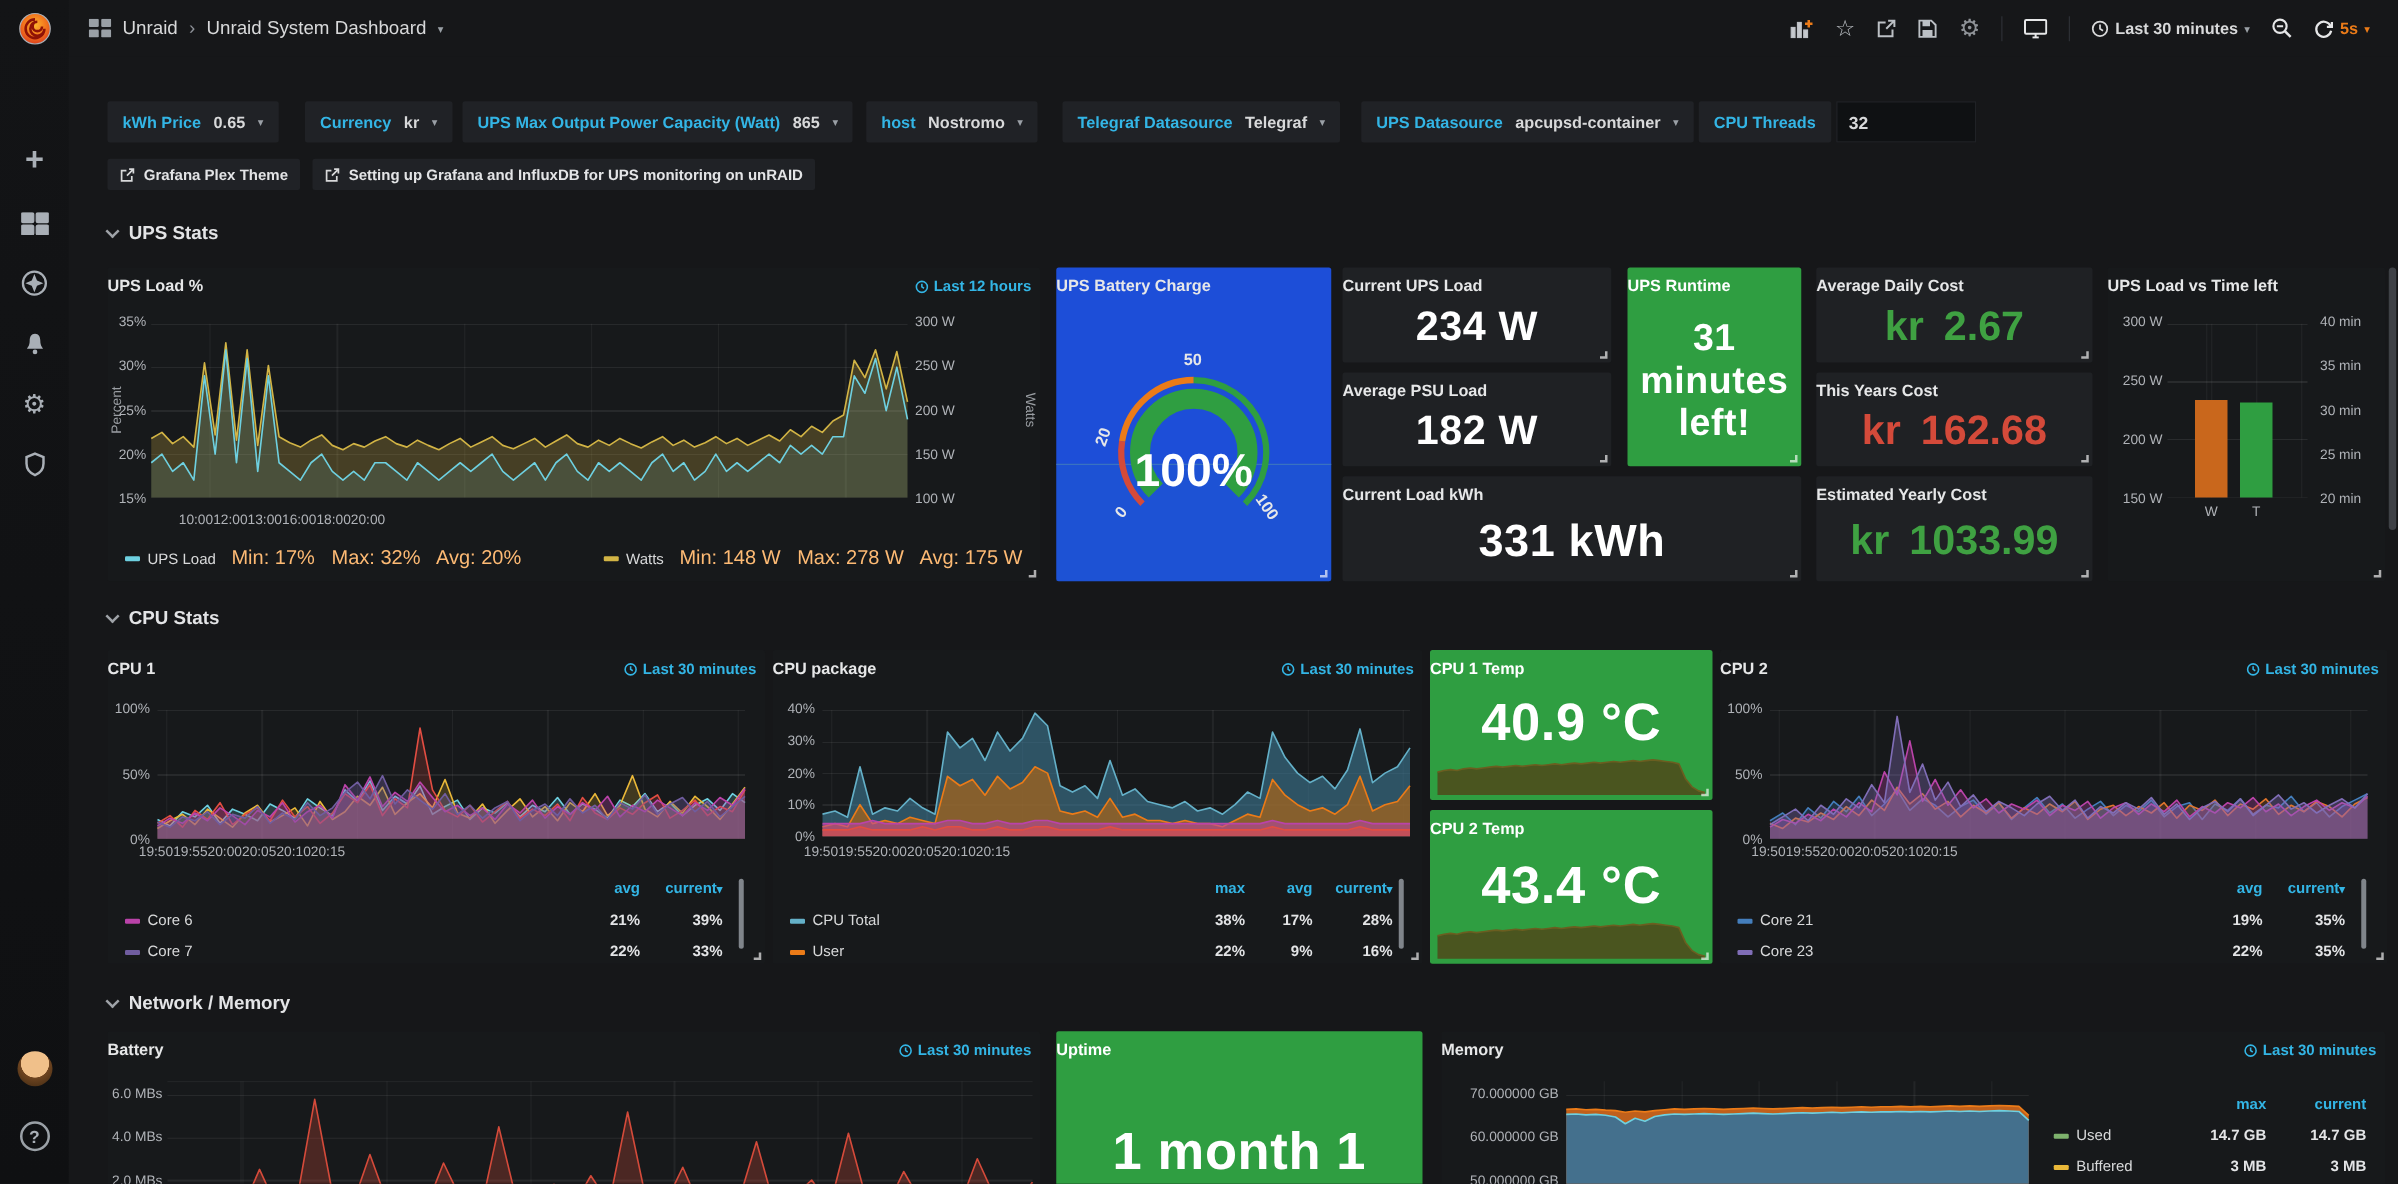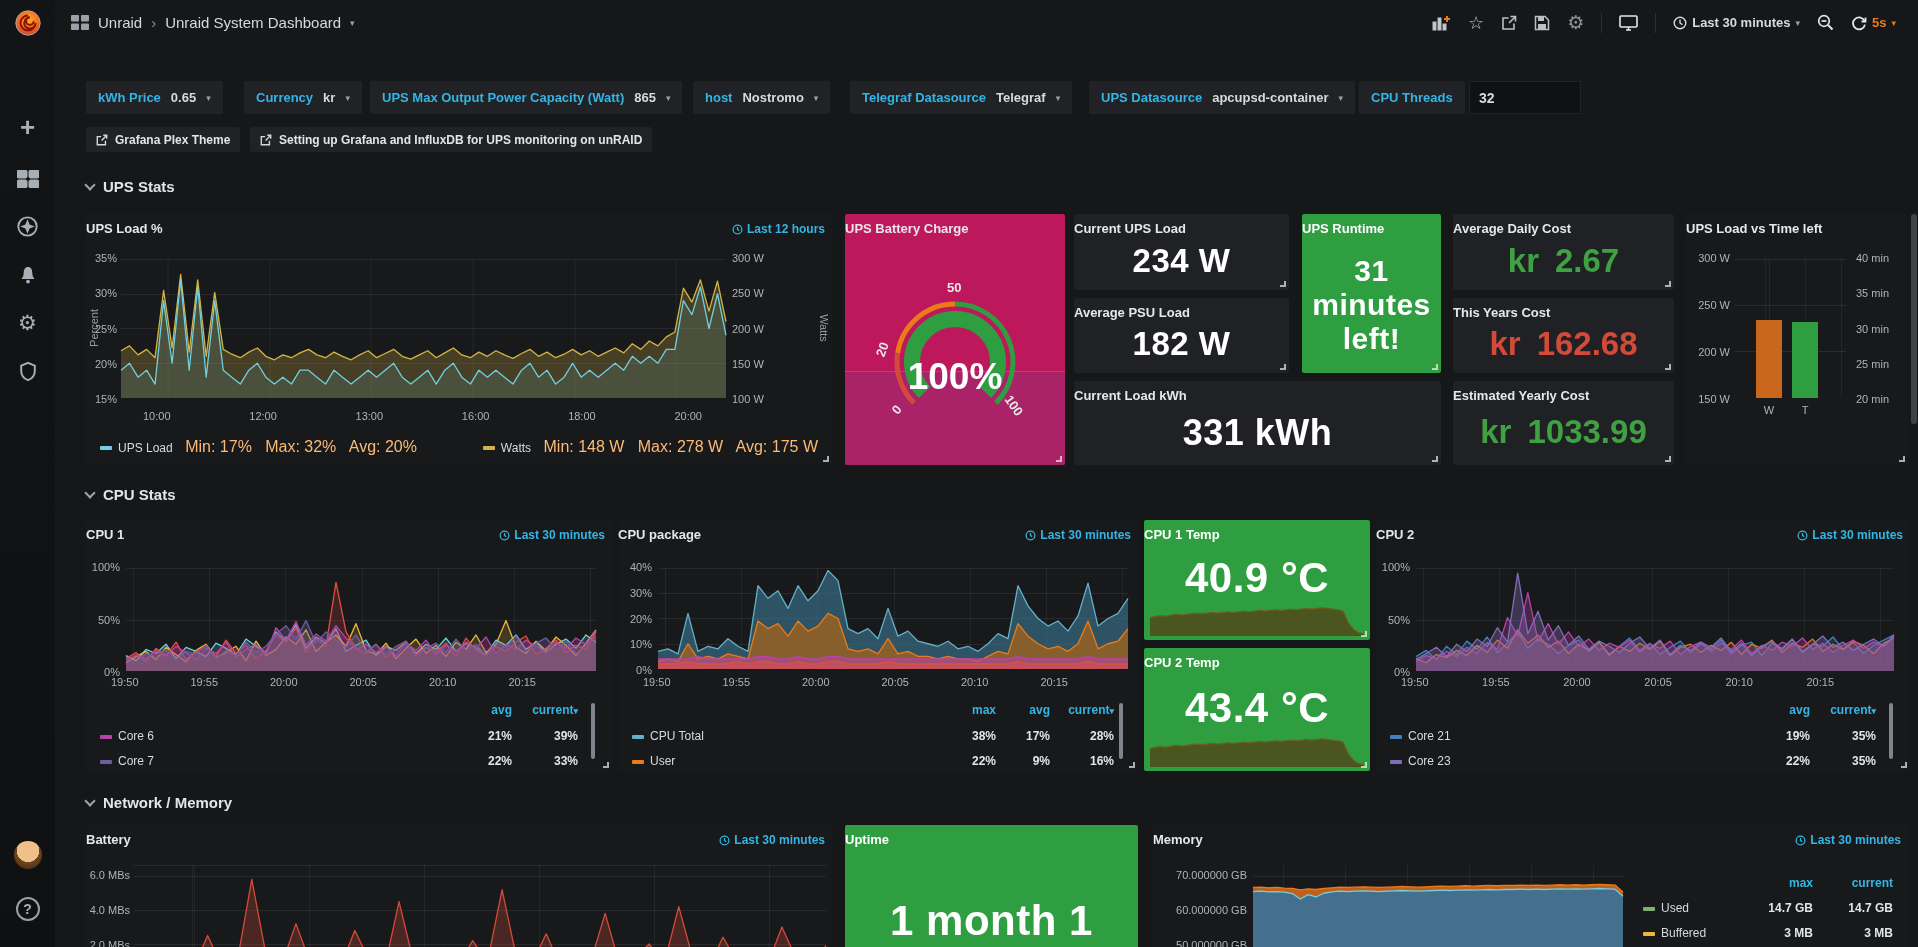--- a/index.html
+++ b/index.html
@@ -36,21 +36,21 @@
   .greenp{background:#2f9e41}
   .ptitle{position:absolute;top:7px;left:0;right:0;text-align:left;font-size:13px;font-weight:700;color:#e6e7e8;cursor:pointer}
   .greenp .ptitle{color:#fff}
   .tbadge{position:absolute;top:8px;right:7px;display:flex;align-items:center;gap:4px;font-size:12px;font-weight:700;color:#33b5e5;cursor:pointer}
   .corner{position:absolute;right:3px;bottom:3px;width:6px;height:6px;border-right:2px solid rgba(255,255,255,.65);border-bottom:2px solid rgba(255,255,255,.65)}
   .plot{position:absolute}
   .chartsvg{position:absolute;inset:0;width:100%;height:100%;overflow:visible}
   .yticks{position:absolute;display:flex;flex-direction:column;justify-content:space-between;font-size:11px;color:#b0b3b8;text-align:right}
   .yticks span,.xticks span{display:block}
   .yticks.lft span{text-align:left}
-  .xticks{position:absolute;display:flex;justify-content:space-between;font-size:11px;color:#b0b3b8}
+  .xticks{position:absolute;display:flex;justify-content:flex-start;font-size:11px;color:#b0b3b8}
   .axlabel{position:absolute;font-size:11px;color:#9a9ea3;white-space:nowrap}
   .swatch{display:inline-block;width:12px;height:4px;border-radius:1px;margin-right:6px;vertical-align:middle}
   .lgname{font-size:12px;color:#d8d9da;cursor:pointer}
   .lstats{font-size:16px;color:#fdba74;white-space:pre;font-weight:400}
   .lgtable{position:absolute;display:grid;font-size:12px;align-content:start}
   .lgtable .hdr{color:#33b5e5;font-weight:700;text-align:right;cursor:pointer}
   .lgtable .val{text-align:right;color:#e3e4e6;font-weight:700}
   .lgtable div{padding:5px 0 6px 0;line-height:14px}
   .lgscroll{position:absolute;width:4px;border-radius:2px;background:#80858b}
   .statval{position:absolute;left:0;right:0;text-align:center;font-weight:700;color:#fff;letter-spacing:.5px}
@@ -305,21 +305,21 @@
       <span class="swatch" style="background:#6ed0e0"></span><span class="lgname">UPS Load</span>
       <span class="lstats" style="margin-left:8px">Min: 17%   Max: 32%   Avg: 20%</span>
     </div>
     <div style="position:absolute;right:14px;bottom:9px">
       <span class="swatch" style="background:#d2b445"></span><span class="lgname">Watts</span>
       <span class="lstats" style="margin-left:8px">Min: 148 W   Max: 278 W   Avg: 175 W</span>
     </div>
     <div class="corner"></div>
   </div>
 
-  <div class="panel" style="left:845px;top:214px;width:220px;height:251px;background:#be185d">
+  <div class="panel" style="left:845px;top:214px;width:220px;height:251px;background:#1d4ed8">
     <div class="ptitle">UPS Battery Charge</div>
     <div style="position:absolute;left:0;right:0;top:157px;bottom:0;background:rgba(31,118,193,.12);border-top:1px solid rgba(62,120,189,.85)"></div>
     <svg id="gauge-svg" style="position:absolute;inset:0;width:220px;height:251px">
         <path d="M 69.0 189.0 A 58 58 0 0 1 52.7 138.9" stroke="#d44a3a" stroke-width="5" fill="none"></path>
         <path d="M 52.7 138.9 A 58 58 0 0 1 110.0 90.0" stroke="#eb7b18" stroke-width="5" fill="none"></path>
         <path d="M 110.0 90.0 A 58 58 0 0 1 151.0 189.0" stroke="#2f9e41" stroke-width="5" fill="none"></path>
         <path d="M 79.6 178.4 A 43 43 0 1 1 140.4 178.4" stroke="#2f9e41" stroke-width="16" fill="none"></path>
       </svg>
     <div class="gaugeval" style="top:142px">100%</div>
     <span class="gtick" style="left:48px;top:188px;transform:rotate(-50deg)">0</span>

